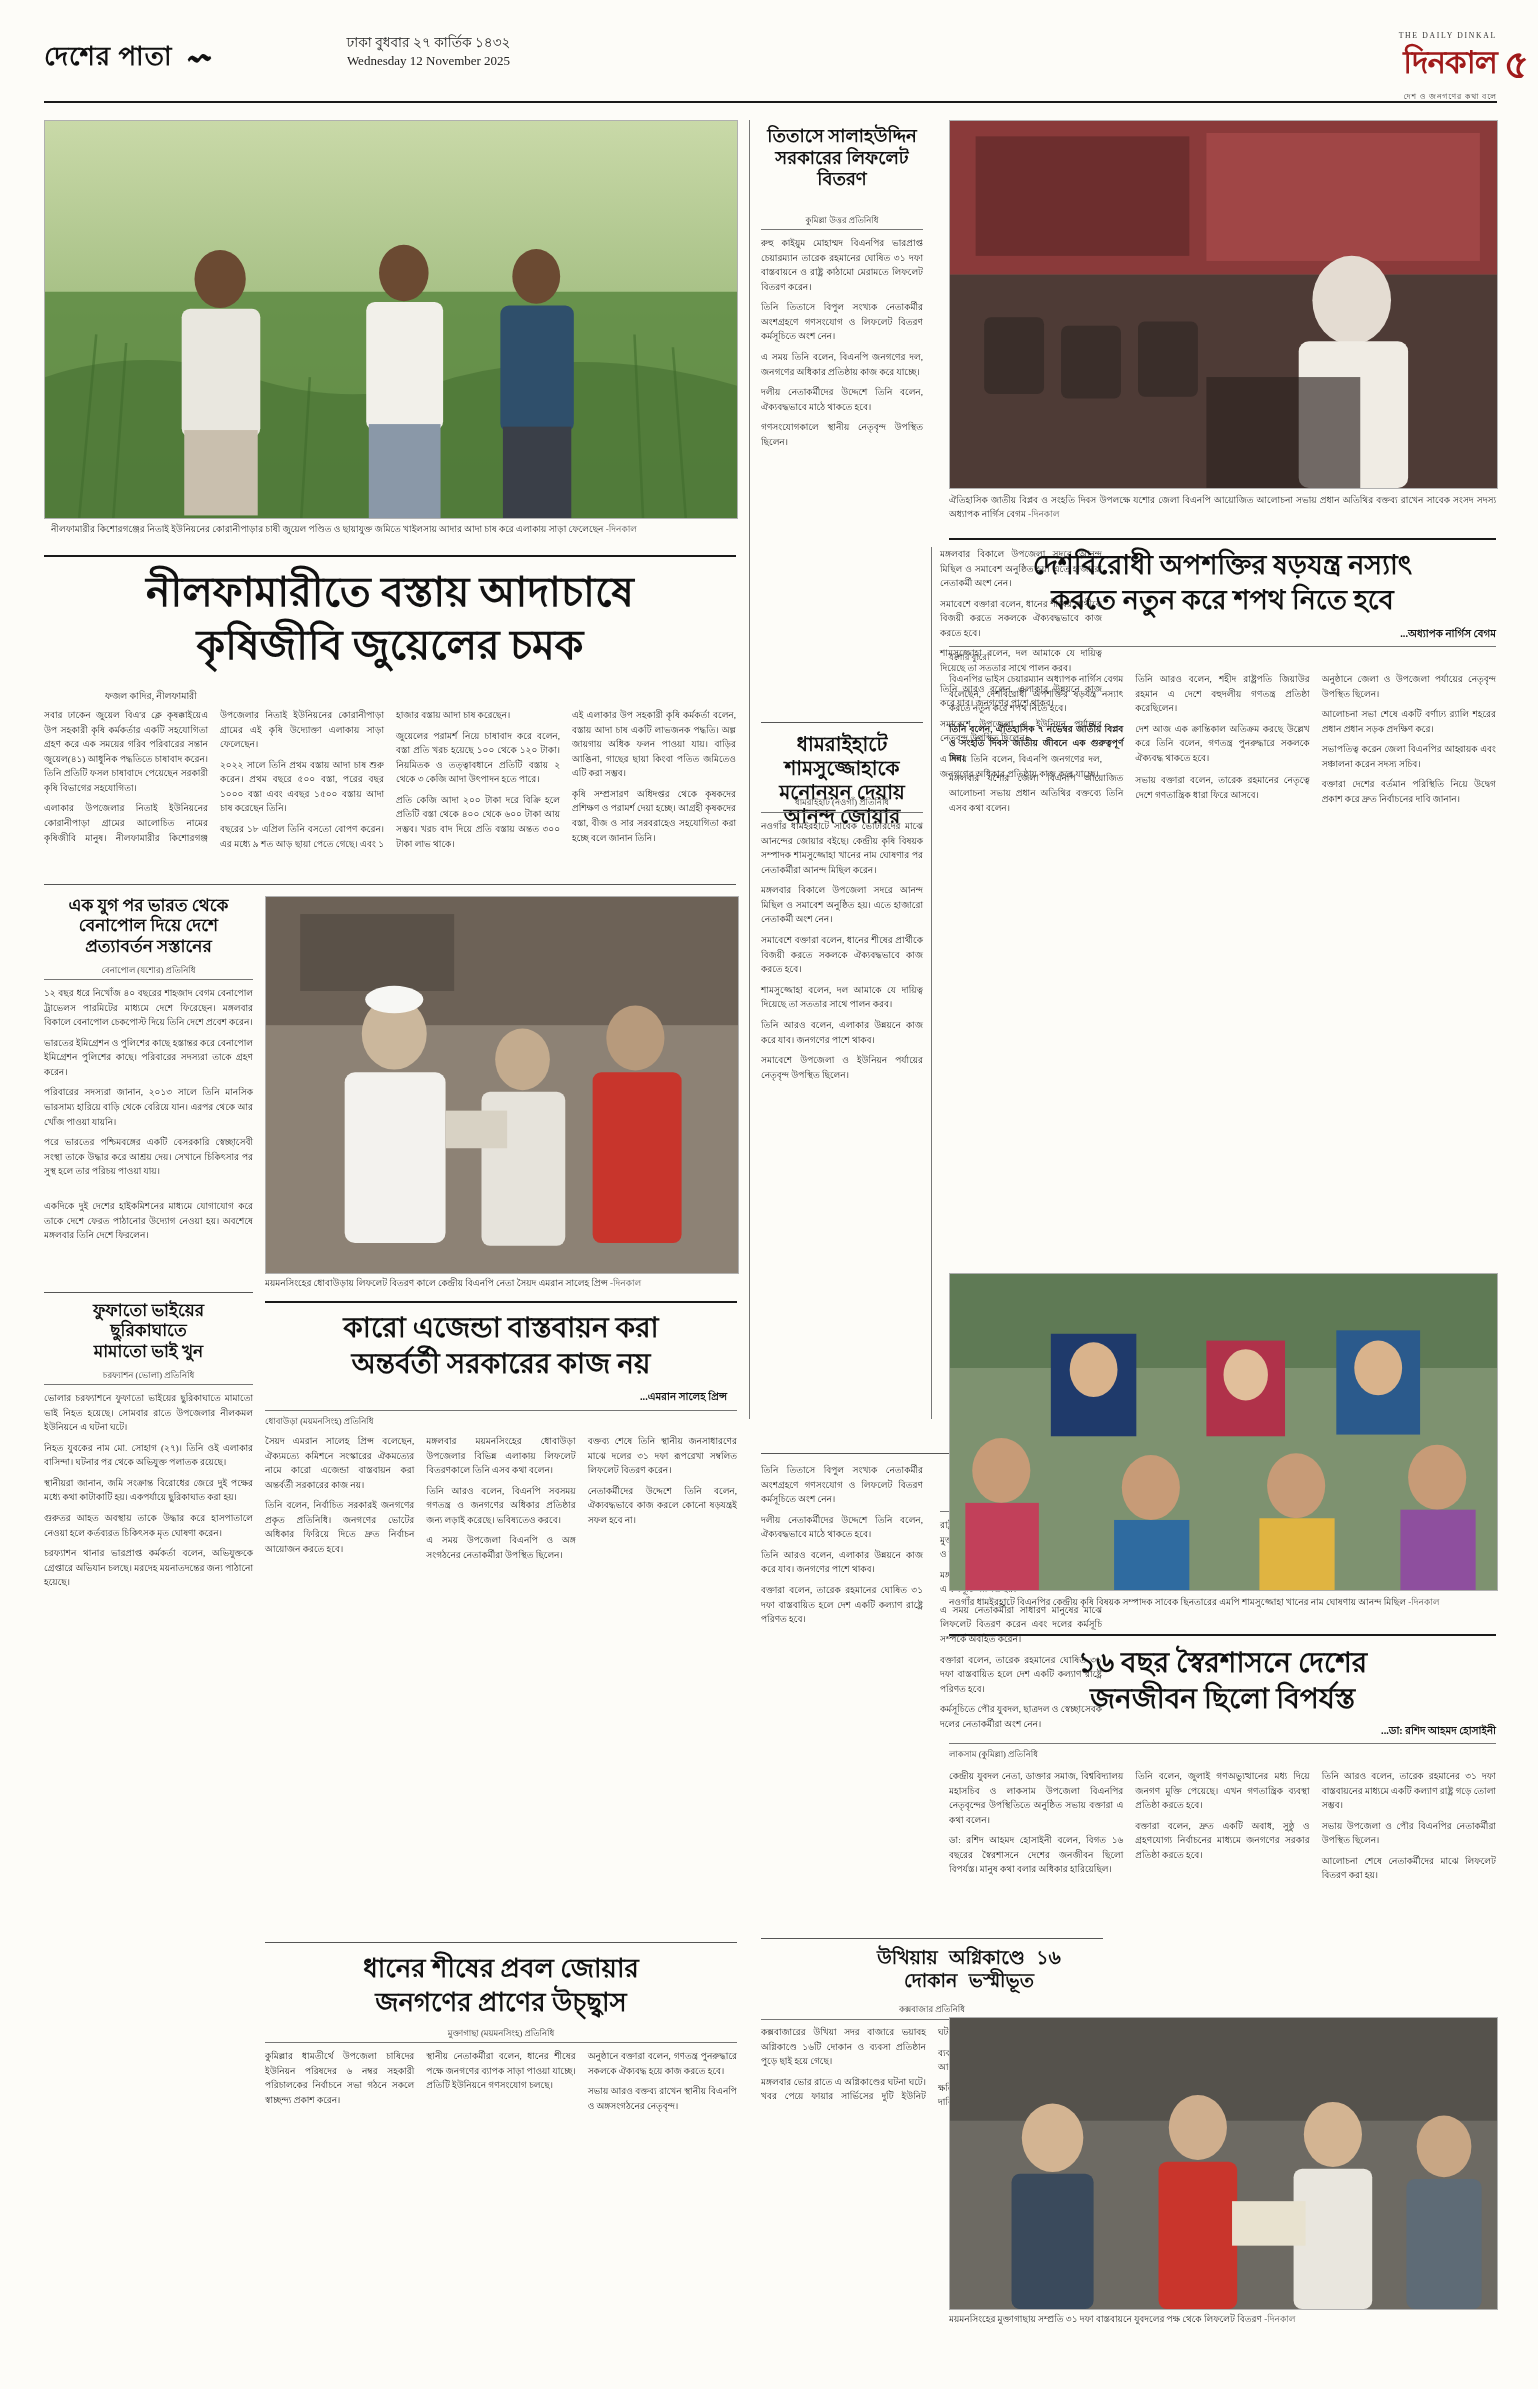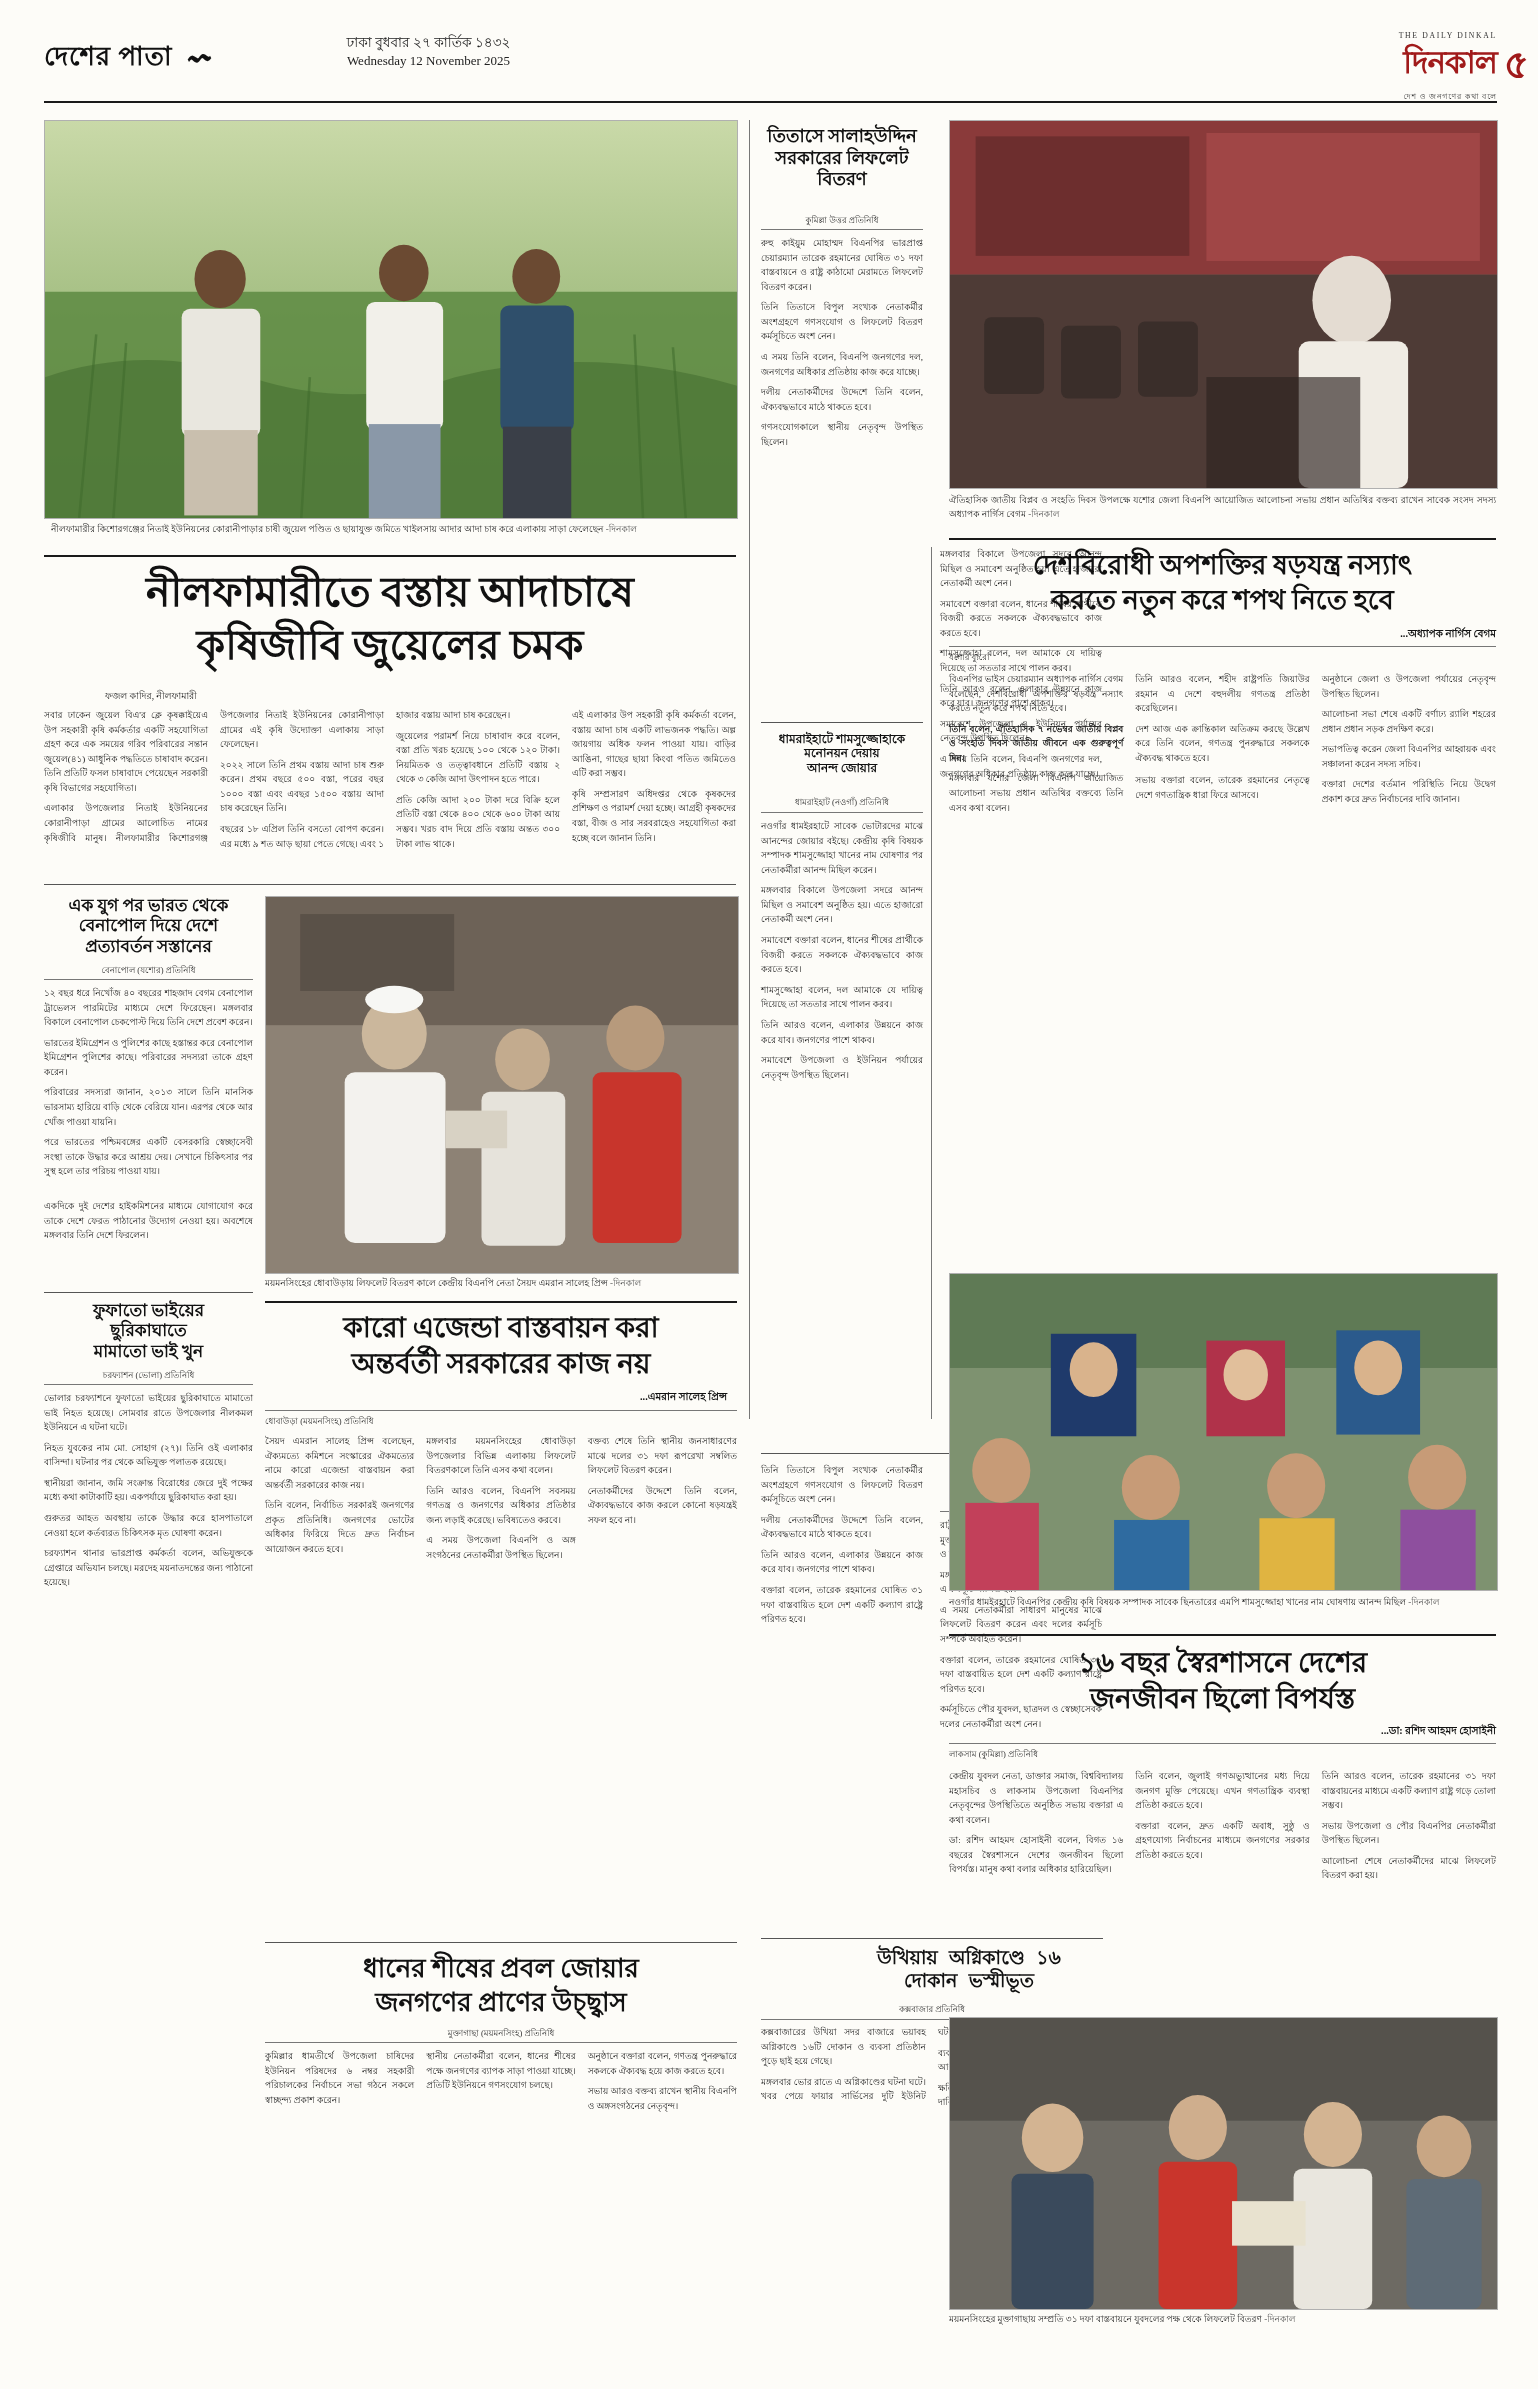--- a/index.html
+++ b/index.html
@@ -245,21 +245,21 @@
   <div class="rule-thin" style="left:761px;top:229px;width:162px;height:0.9px;"></div>
   <div class="body-col" style="position:absolute;left:761px;top:236px;width:162px;height:479px;">
     <p style="margin:0 0 6px;">রুহু কাইয়ুম মোহাম্মদ বিএনপির ভারপ্রাপ্ত চেয়ারম্যান তারেক রহমানের ঘোষিত ৩১ দফা বাস্তবায়নে ও রাষ্ট্র কাঠামো মেরামতে লিফলেট বিতরণ করেন।</p>
     <p style="margin:0 0 6px;">তিনি তিতাসে বিপুল সংখ্যক নেতাকর্মীর অংশগ্রহণে গণসংযোগ ও লিফলেট বিতরণ কর্মসূচিতে অংশ নেন।</p>
     <p style="margin:0 0 6px;">এ সময় তিনি বলেন, বিএনপি জনগণের দল, জনগণের অধিকার প্রতিষ্ঠায় কাজ করে যাচ্ছে।</p>
     <p style="margin:0 0 6px;">দলীয় নেতাকর্মীদের উদ্দেশে তিনি বলেন, ঐক্যবদ্ধভাবে মাঠে থাকতে হবে।</p>
     <p style="margin:0 0 6px;">গণসংযোগকালে স্থানীয় নেতৃবৃন্দ উপস্থিত ছিলেন।</p>
   </div>
 
   <div class="rule" style="left:761px;top:722px;width:162px;height:0.9px;background:#555;"></div>
-  <div class="sec-title" style="position:absolute;left:761px;top:732px;width:162px;font-size:12px;">
+  <div class="sec-title" style="position:absolute;left:761px;top:732px;width:162px;font-size:20px;">
     <div>ধামরাইহাটে শামসুজ্জোহাকে</div>
     <div>মনোনয়ন দেয়ায়</div>
     <div>আনন্দ জোয়ার</div>
   </div>
   <div class="small-cap" style="position:absolute;left:761px;top:796px;width:162px;">ধামরাইহাট (নওগাঁ) প্রতিনিধি</div>
   <div class="rule-thin" style="left:761px;top:812px;width:162px;height:0.9px;"></div>
   <div class="body-col" style="position:absolute;left:761px;top:819px;width:162px;height:632px;">
     <p style="margin:0 0 6px;">নওগাঁর ধামইরহাটে সাবেক ভোটারদের মাঝে আনন্দের জোয়ার বইছে। কেন্দ্রীয় কৃষি বিষয়ক সম্পাদক শামসুজ্জোহা খানের নাম ঘোষণার পর নেতাকর্মীরা আনন্দ মিছিল করেন।</p>
     <p style="margin:0 0 6px;">মঙ্গলবার বিকালে উপজেলা সদরে আনন্দ মিছিল ও সমাবেশ অনুষ্ঠিত হয়। এতে হাজারো নেতাকর্মী অংশ নেন।</p>
     <p style="margin:0 0 6px;">সমাবেশে বক্তারা বলেন, ধানের শীষের প্রার্থীকে বিজয়ী করতে সকলকে ঐক্যবদ্ধভাবে কাজ করতে হবে।</p>

